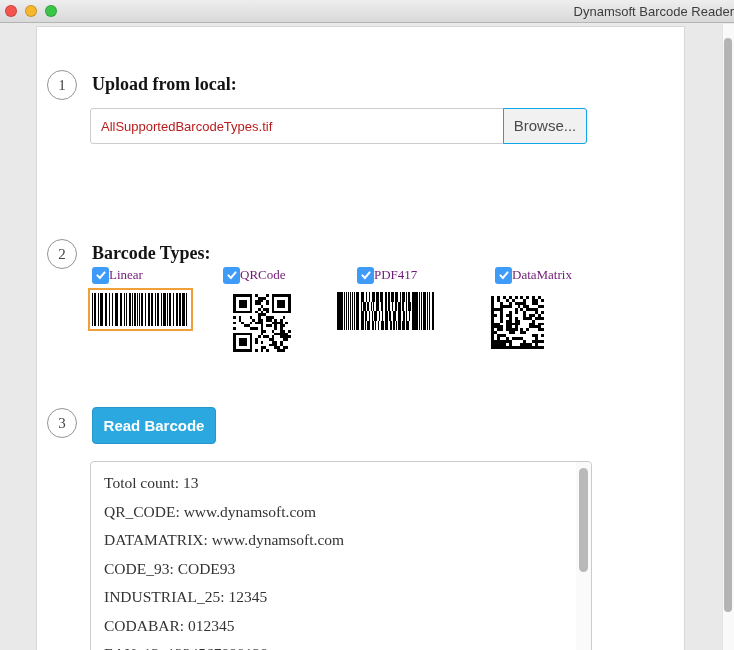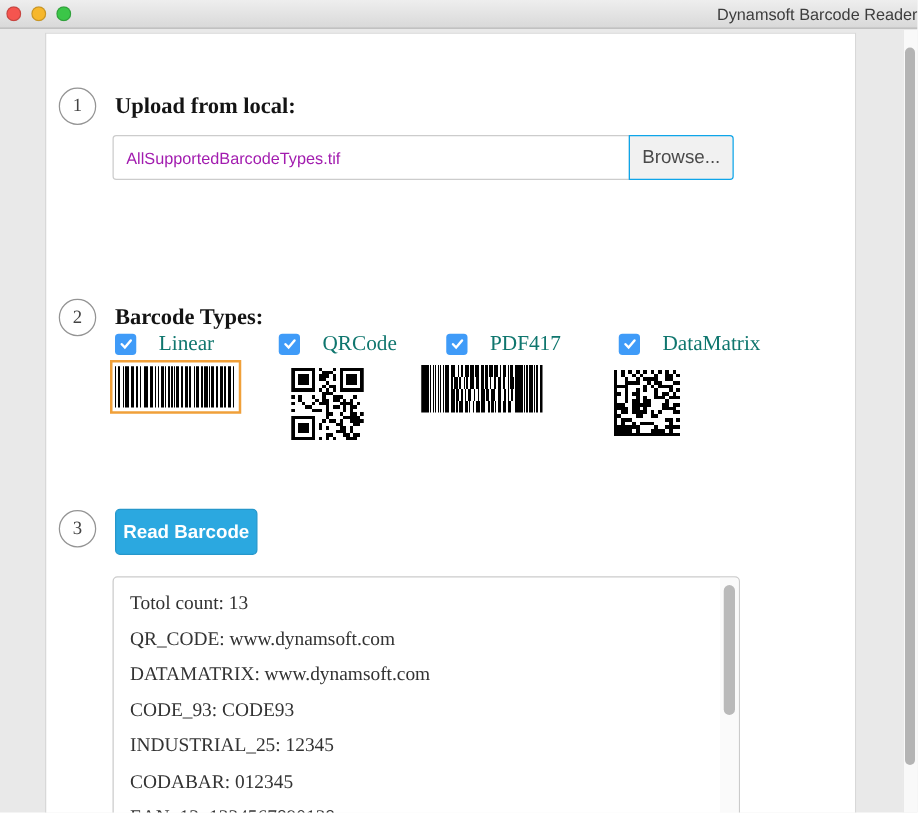--- a/index.html
+++ b/index.html
@@ -48,54 +48,54 @@
   .step-label {
     position:absolute; left:92px; font-family:"Liberation Serif", serif;
     font-weight:bold; font-size:18px; color:#141414;
   }
   .l1 { top:74px; } .l2 { top:243px; }
 
   
   .file-input {
     position:absolute; left:90px; top:108px; width:414px; height:36px;
     border:1px solid #cccccc; border-radius:3px 0 0 3px;
-    padding:0 10px; font-size:13px; color:#a21caf; background:#fff; outline:none;
+    padding:0 10px; font-size:13px; color:#b91c1c; background:#fff; outline:none;
     font-family:"Liberation Sans", sans-serif;
   }
   .browse-btn {
     position:absolute; left:503px; top:108px; width:84px; height:36px;
     background:#f1f1f1; border:1px solid #0ea5e9; border-radius:0 3px 3px 0;
     font-size:15px; color:#4a4a4a; text-align:center; line-height:34px; cursor:pointer;
   }
 
   
   .cbitem { position:absolute; top:266px; height:18px; display:flex; align-items:center; cursor:pointer; }
   .cb1 { left:92px; } .cb2 { left:223px; } .cb3 { left:357px; } .cb4 { left:474px;padding-left:21px; }
   .cbox {
     width:17px; height:17px; background:#3f9bf8; border-radius:3px;
     display:inline-flex; align-items:center; justify-content:center;
   }
   .cblabel {
-    margin-left:18px; font-family:"Liberation Serif", serif; font-size:17px; color:#0f766e;
+    font-family:"Liberation Serif", serif; font-size:13px; color:#701a75;
   }
 
   
   .bc { position:absolute; background:#fff; }
   .bc svg { display:block; shape-rendering:crispEdges; }
   .bc-linear {
     left:88px; top:288px; width:105px; height:43px;
     border:2px solid #f0a03a; padding:3px 2px;
   }
   .bc-qr  { left:233px; top:294px; }
   .bc-pdf { left:337px; top:292px; }
   .bc-dm  { left:490px; top:296px; }
 
   
   .read-btn {
-    position:absolute; left:92px; top:407px; width:114px; height:37px;
+    position:absolute; left:92px; top:407px; width:124px; height:37px;
     background:#2ba8e0; border:1px solid #2597cb; border-radius:4px;
     color:#ffffff; font-weight:bold; font-size:15px; text-align:center;
     line-height:35px; cursor:pointer;
   }
   .results {
     position:absolute; left:90px; top:461px; width:502px; height:210px;
     background:#fff; border:1px solid #cbcbcb; border-radius:4px;
     overflow:hidden;
   }
   .rlines {

